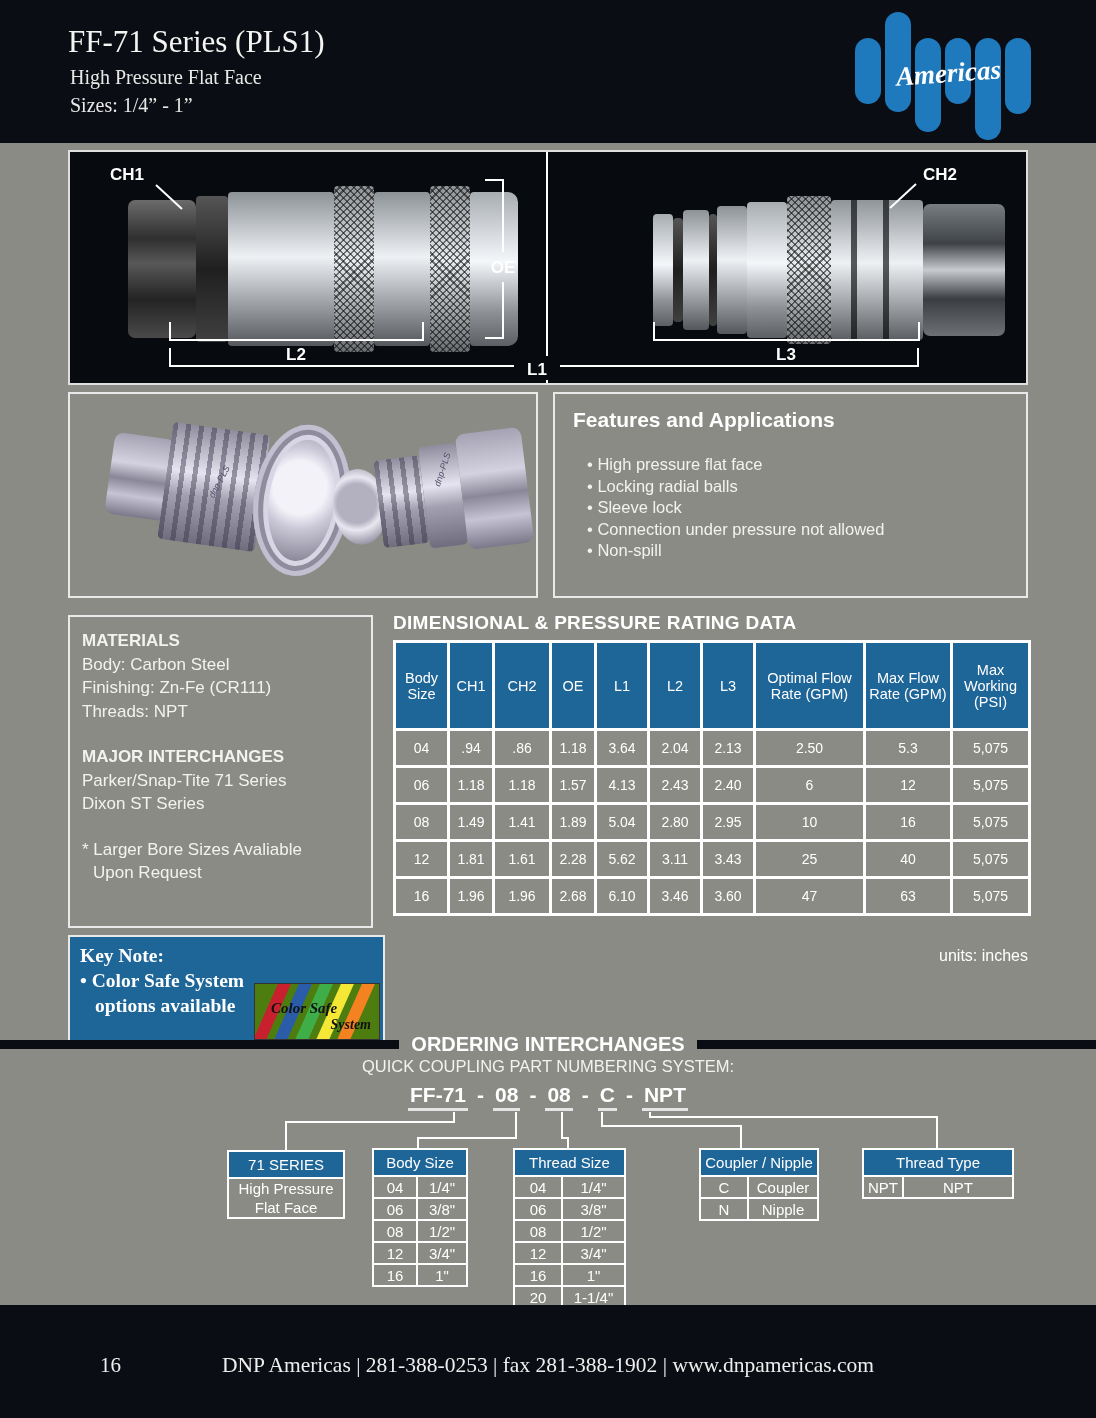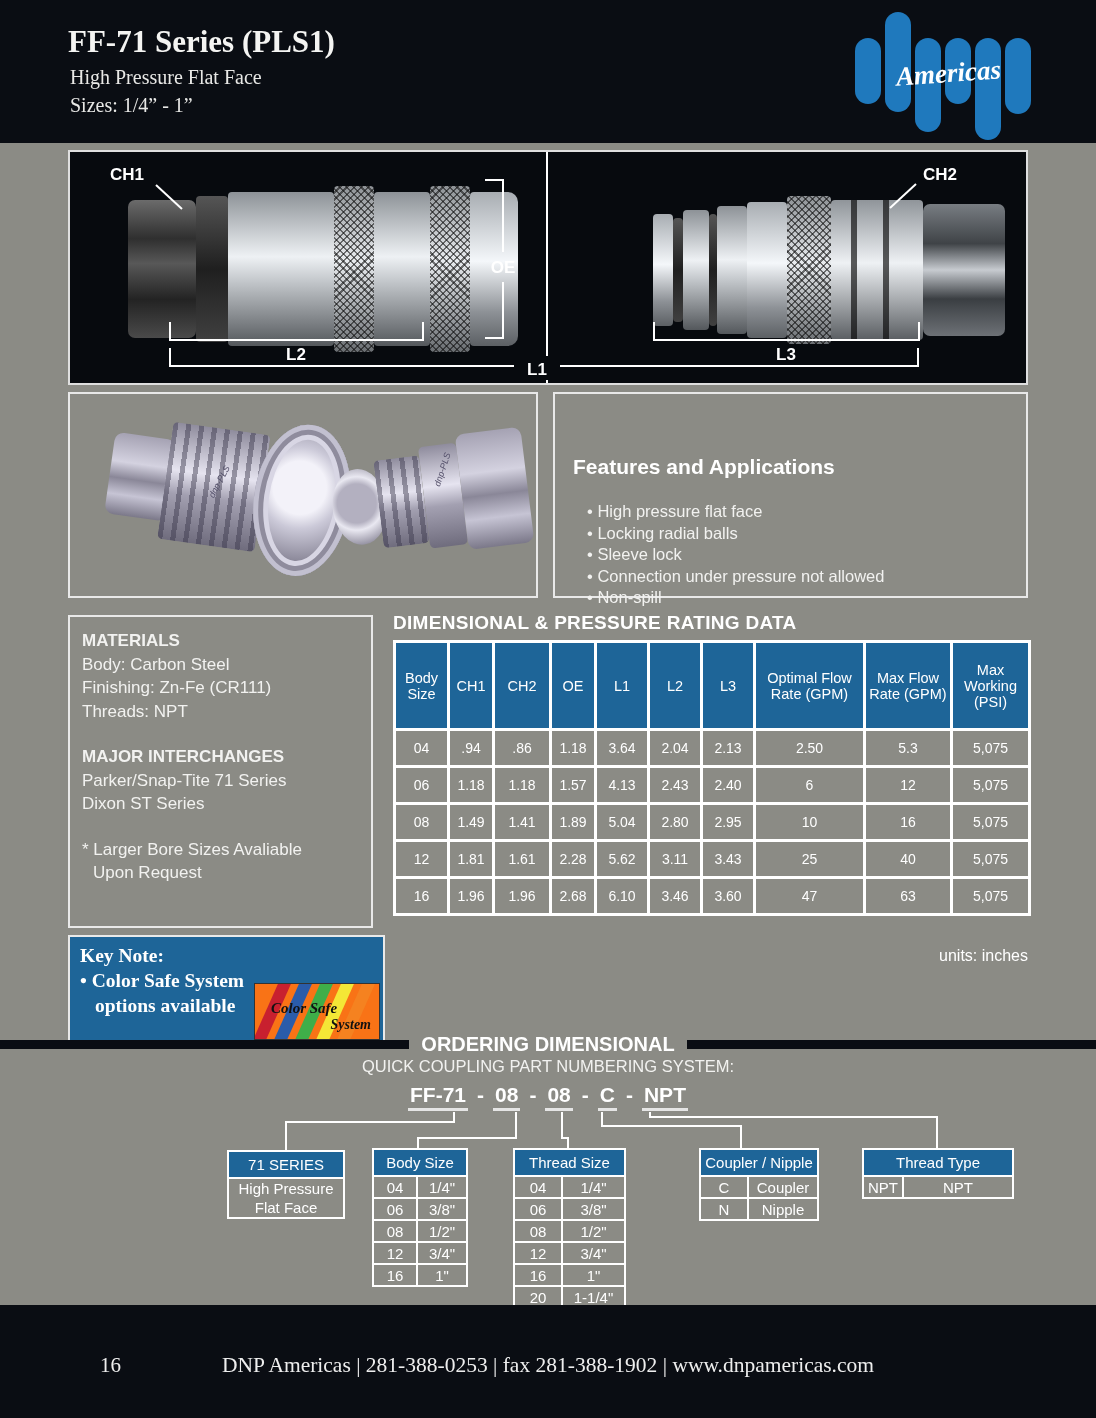--- a/index.html
+++ b/index.html
@@ -5,21 +5,21 @@
   :root{
     --bg:#8b8b85; --dark:#0a0d13; --blue:#1e6598; --logo-blue:#1f79bd;
     --photo-black:#070a0e; --line:#e9e9e9;
   }
   *{margin:0;padding:0;box-sizing:border-box;}
   body{font-family:"Liberation Sans",sans-serif;background:#555;}
   #page{position:relative;width:1096px;height:1418px;background:var(--bg);overflow:hidden;margin:0 auto;}
 
   
   .hdr{position:absolute;left:0;top:0;width:1096px;height:143px;background:var(--dark);}
-  .hdr-title{position:absolute;left:68px;top:24px;font-family:"Liberation Serif",serif;font-weight:bold;font-size:31px;color:#f4f4f2;}
+  .hdr-title{position:absolute;left:68px;top:24px;font-family:"Liberation Serif",serif;font-weight:normal;font-size:31px;color:#f4f4f2;}
   .hdr-sub1{position:absolute;left:70px;top:66px;font-family:"Liberation Serif",serif;font-size:20px;color:#e8e8e6;}
   .hdr-sub2{position:absolute;left:70px;top:94px;font-family:"Liberation Serif",serif;font-size:20px;color:#e8e8e6;}
   .logo{position:absolute;left:845px;top:4px;width:210px;height:136px;}
   .logo-bar{fill:var(--logo-blue);}
   .logo-americas{font-family:"Liberation Serif",serif;font-style:italic;font-weight:bold;font-size:27px;fill:#fff;}
 
   
   .photo-box{position:absolute;left:68px;top:150px;width:960px;height:235px;background:var(--photo-black);border:2px solid #dfdfdf;}
   .part{position:absolute;border-radius:4px;}
   .metal{background:linear-gradient(180deg,#8d9297,#eef1f4 42%,#c3c7cb 58%,#54585c);}
@@ -45,42 +45,42 @@
   .lav{background:linear-gradient(180deg,#8f8c9d,#e6e4f0 40%,#a3a0b1 60%,#6f6c7d);border-radius:5px;}
   .lav-rib{background-image:repeating-linear-gradient(90deg,rgba(55,52,72,.45) 0 5px,transparent 5px 13px),linear-gradient(180deg,#8f8c9d,#e6e4f0 40%,#a3a0b1 60%,#6f6c7d);border-radius:5px;}
   .lav-hex{background:linear-gradient(180deg,#a5a2b3,#d4d2e0 35%,#8a8798 55%,#c6c4d4 75%,#7b7889);border-radius:9px;}
   .lav-face{border-radius:50%;background:radial-gradient(circle at 46% 42%,#f3f2f9 0 26%,#cbc9d8 40%,#8b8899 72%,#b5b3c2 90%);
     box-shadow:inset 0 0 0 5px #c2c0d0,inset 0 0 0 10px #8f8c9d,inset 0 0 0 15px #d8d6e4;}
   .lav-face-small{border-radius:50%;background:radial-gradient(circle at 45% 45%,#b3b0c0 0 38%,#e9e8f1 52%,#8b8899 85%);}
   .render-label{position:absolute;font-size:9px;font-style:italic;color:#55516b;white-space:nowrap;}
 
   
   .features-box{position:absolute;left:553px;top:392px;width:475px;height:206px;background:var(--bg);border:2px solid var(--line);padding:14px 18px;}
-  .features-title{color:#fff;font-weight:bold;font-size:21px;margin-top:47px;}
+  .features-title{color:#fff;font-weight:bold;font-size:21px;}
   .features-list{list-style:none;margin-top:22px;padding-left:14px;}
   .features-list li{color:#f2f2f0;font-size:16.5px;line-height:21.5px;}
   .features-list li::before{content:"• ";}
 
   
   .materials-box{position:absolute;left:68px;top:615px;width:305px;height:313px;background:var(--bg);border:2px solid var(--line);padding:12px 12px;color:#f2f2f0;font-size:17px;line-height:23.5px;}
   .mat-h{font-weight:bold;}
   .mat-gap{height:22px;}
   .mat-note2{padding-left:11px;}
 
   
   .dim-title{position:absolute;left:393px;top:612px;width:640px;color:#fff;font-weight:bold;font-size:19px;letter-spacing:.3px;}
   .dim-table{position:absolute;left:393px;top:640px;border-collapse:collapse;table-layout:fixed;width:635px;}
   .dim-table th{background:var(--blue);border:3px solid #fff;color:#fff;font-weight:normal;font-size:14.5px;height:88px;padding:0 3px;}
   .dim-table td{border:3px solid #fff;color:#fff;font-size:14px;text-align:center;height:37px;background:var(--bg);}
   .units-note{position:absolute;left:393px;top:931px;width:635px;text-align:right;color:#fff;font-size:16px;margin-top:16px;}
 
   
   .keynote-box{position:absolute;left:68px;top:935px;width:317px;height:110px;background:var(--blue);border:2px solid var(--line);padding:6px 10px;color:#fff;font-family:"Liberation Serif",serif;font-weight:bold;font-size:19.5px;line-height:25px;}
   .kn-line2{padding-left:15px;}
-  .cs-logo{position:absolute;right:3px;bottom:3px;width:126px;height:57px;background:#f97316;border:1px solid #333;overflow:hidden;}
+  .cs-logo{position:absolute;right:3px;bottom:3px;width:126px;height:57px;background:#4d7c0f;border:1px solid #333;overflow:hidden;}
   .cs-stripe{position:absolute;top:-8px;width:13px;height:74px;transform:skewX(-24deg);}
   .cs-text1{position:absolute;left:16px;top:12px;font-family:"Liberation Serif",serif;font-style:italic;font-weight:bold;font-size:15px;color:#111;}
   .cs-text2{position:absolute;right:8px;bottom:2px;font-family:"Liberation Serif",serif;font-style:italic;font-weight:bold;font-size:14px;color:#111;}
 
   
   .ord-divider{position:absolute;left:0;top:1033px;width:1096px;display:flex;align-items:center;}
   .ord-bar{flex:1;height:9px;background:var(--dark);}
   .ord-title{color:#fff;font-weight:bold;font-size:20px;margin:0 12px;white-space:nowrap;}
   .ord-sub{position:absolute;left:0;top:1057px;width:1096px;text-align:center;color:#f2f2f0;font-size:16.5px;}
   .part-line{position:absolute;left:0;top:1083px;width:1096px;text-align:center;color:#fff;font-weight:bold;font-size:21px;}
@@ -303,21 +303,21 @@
           <div class="cs-stripe" style="left: 73px; background: rgb(244, 231, 54);"></div>
           <div class="cs-stripe" style="left: 94px; background: rgb(245, 130, 32);"></div>
         </div>
       <span class="cs-text1">Color Safe</span>
       <span class="cs-text2">System</span>
     </div>
   </div>
 
   <div class="ord-divider">
     <div class="ord-bar"></div>
-    <div class="ord-title">ORDERING DIMENSIONAL</div>
+    <div class="ord-title">ORDERING INTERCHANGES</div>
     <div class="ord-bar"></div>
   </div>
   <div class="ord-sub">QUICK COUPLING PART NUMBERING SYSTEM:</div>
 
   <div class="part-line">
     <span class="pn-seg">FF-71</span><span class="pn-sep">-</span><span class="pn-seg">08</span><span class="pn-sep">-</span><span class="pn-seg">08</span><span class="pn-sep">-</span><span class="pn-seg">C</span><span class="pn-sep">-</span><span class="pn-seg">NPT</span>
   </div>
 
   <svg class="conn-svg" viewBox="0 0 1096 38">
     <path d="M454,0 V10 H286 V38" stroke="#fff" stroke-width="2" fill="none"></path>

